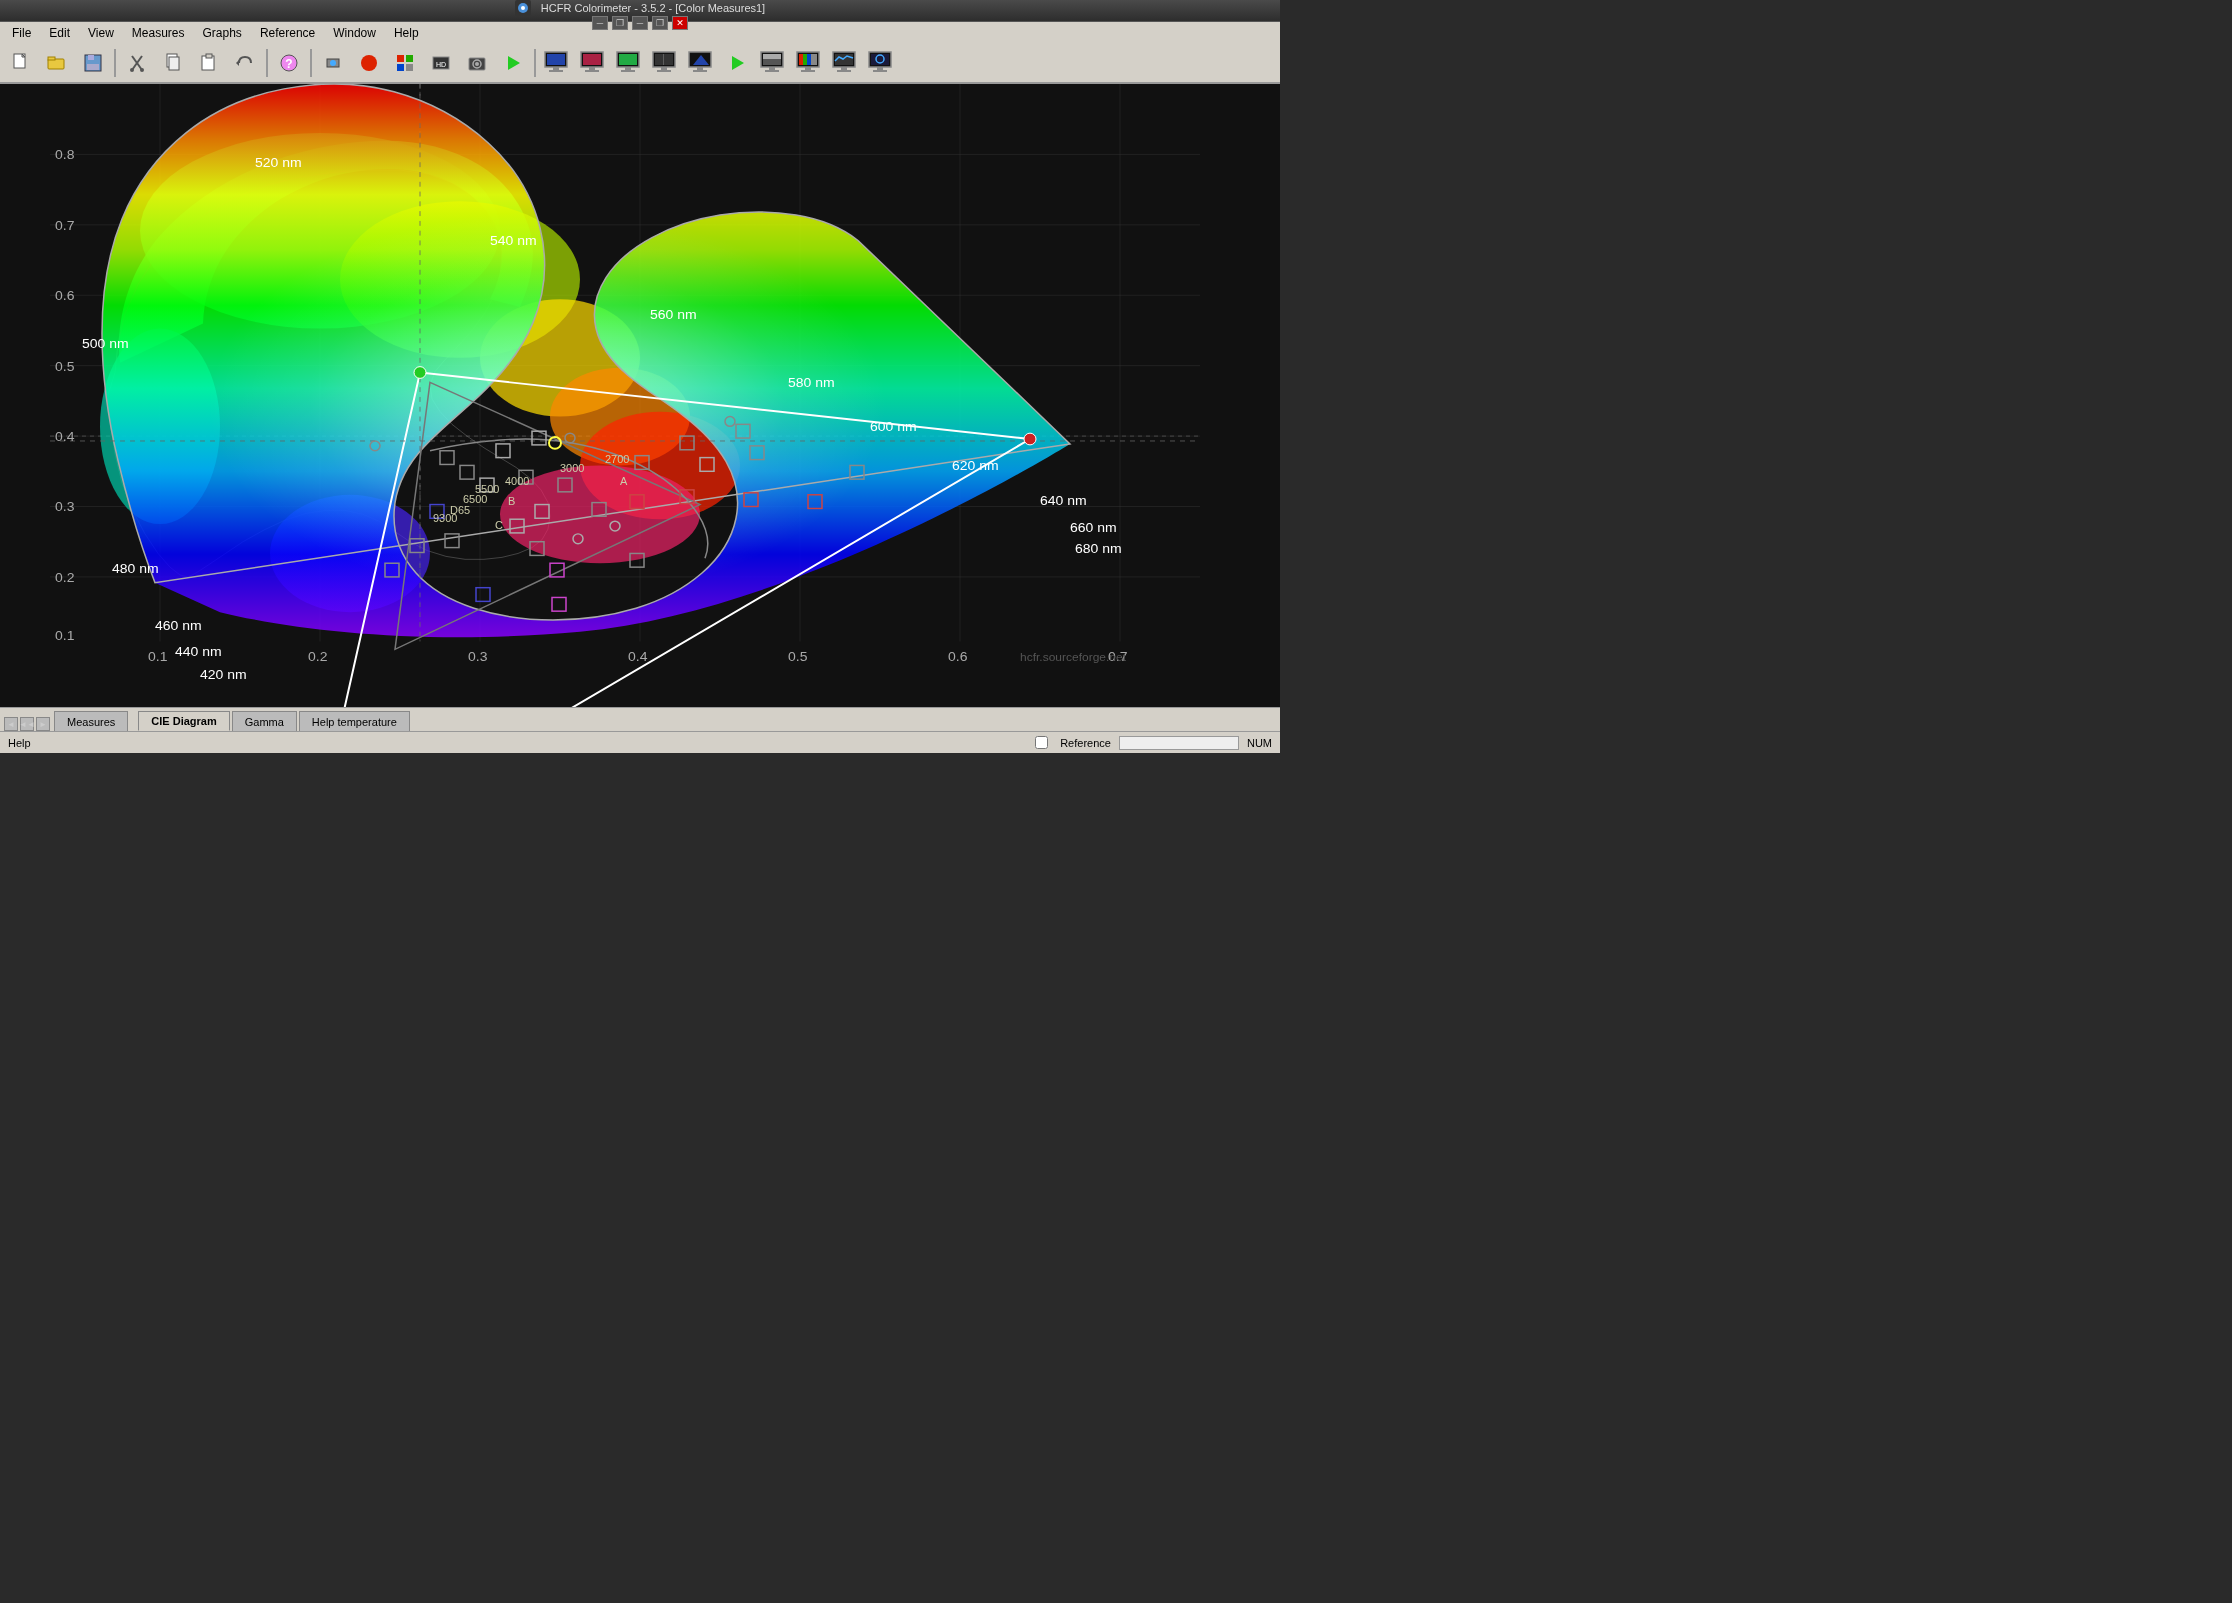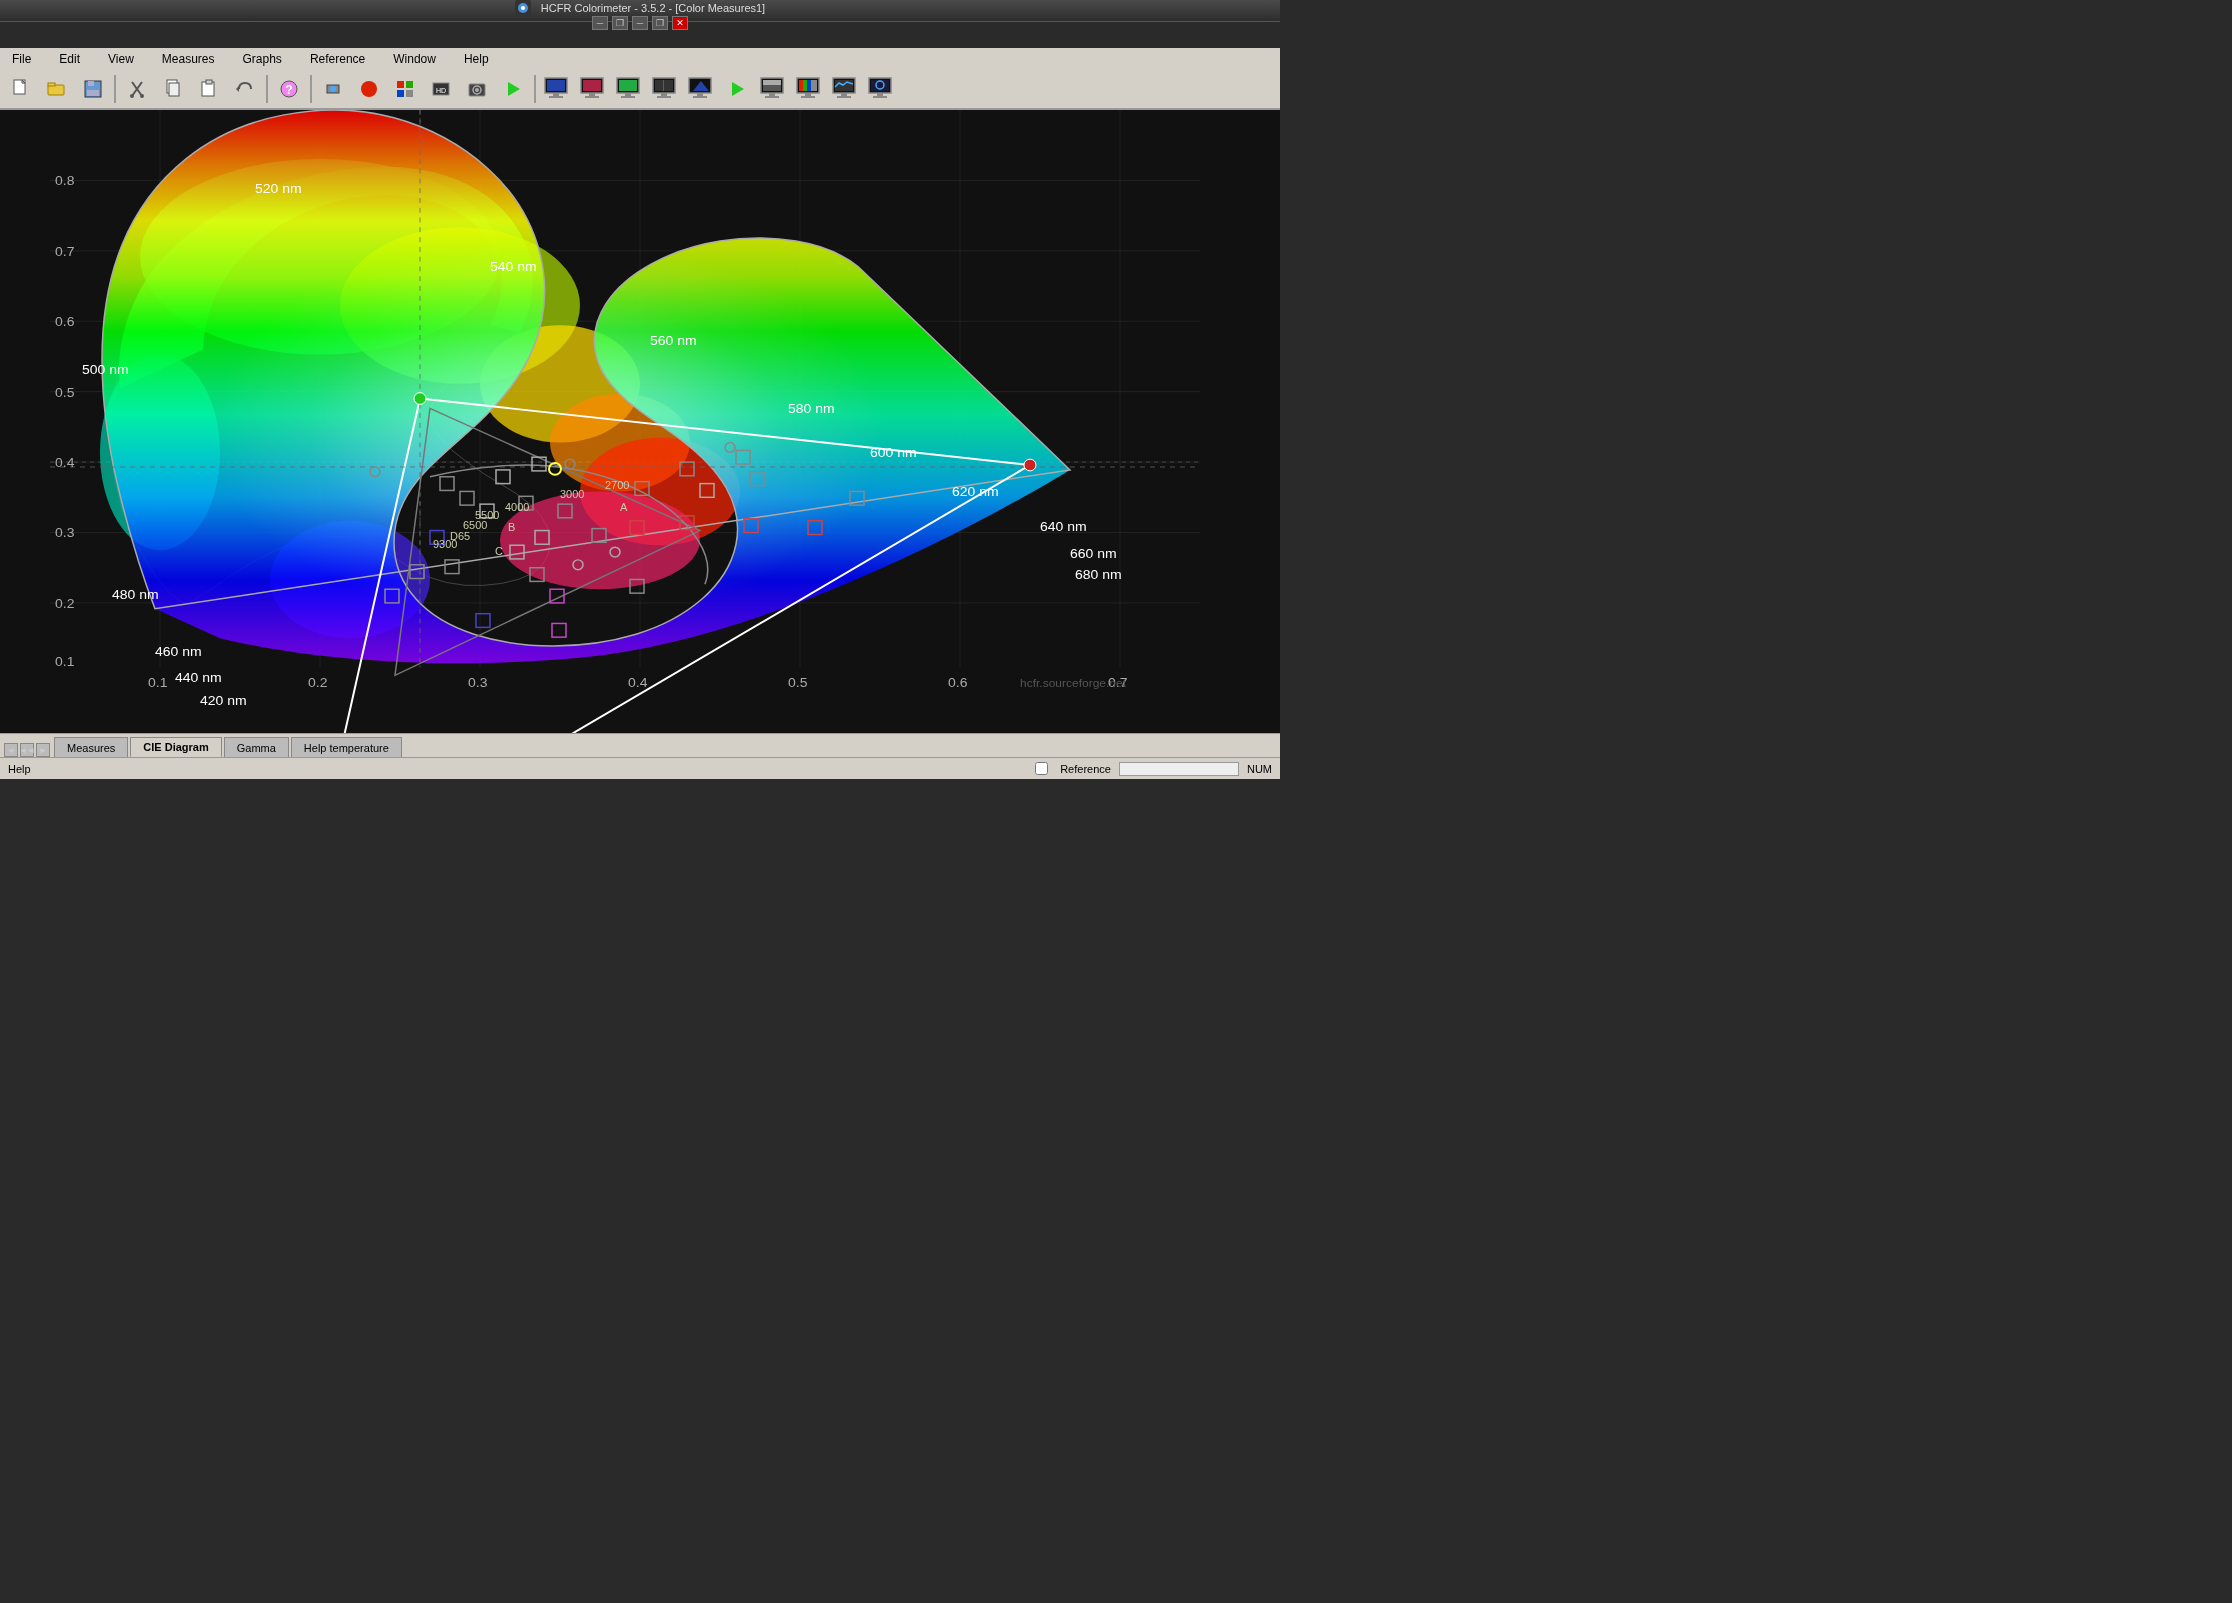--- a/index.html
+++ b/index.html
@@ -20,22 +20,21 @@
     #titlebar-right { display: flex; gap: 4px; }
     .title-btn { width: 16px; height: 14px; background: #555; border: 1px solid #777; display: flex; align-items: center; justify-content: center; font-size: 9px; cursor: pointer; color: #ccc; }
 
     
     #menubar {
       background: #d4d0c8;
       height: 22px;
       display: flex;
       align-items: center;
       padding: 0 4px;
-      gap: 12px;
-      margin-top: 26px;
+      gap: 2px;
     }
     .menu-item {
       padding: 2px 8px;
       font-size: 12px;
       color: #000;
       cursor: pointer;
       height: 20px;
       display: flex;
       align-items: center;
     }
@@ -91,21 +90,21 @@
       color: #000;
       cursor: pointer;
       background: #bbb;
       border: 1px solid #888;
       border-bottom: none;
       margin-right: 2px;
       height: 20px;
       display: flex;
       align-items: center;
     }
-    .tab.active { background: #d4d0c8; border-bottom: 1px solid #d4d0c8; z-index: 1; font-weight: bold; }
+    .tab.active { background: #d4d0c8; border-bottom: 1px solid #d4d0c8; z-index: 1; font-weight: bold; margin-left: 8px; }
     .tab-nav { display: flex; align-items: center; gap: 2px; margin-right: 4px; }
     .tab-nav-btn { width: 14px; height: 14px; background: #bbb; border: 1px solid #888; display: flex; align-items: center; justify-content: center; font-size: 8px; cursor: pointer; }
 
     
     #statusbar {
       background: #d4d0c8;
       height: 22px;
       display: flex;
       align-items: center;
       justify-content: space-between;

